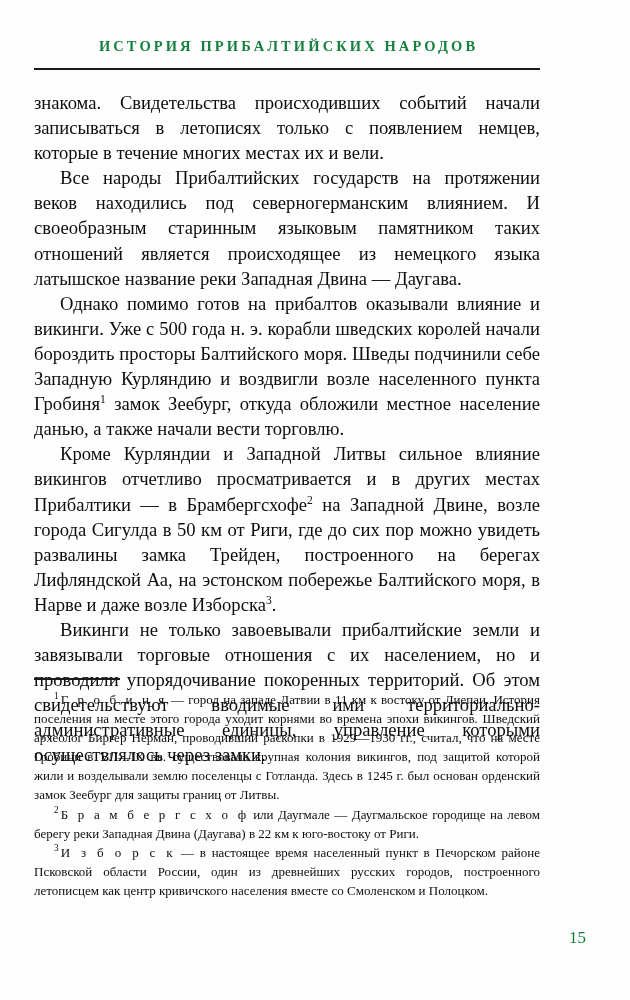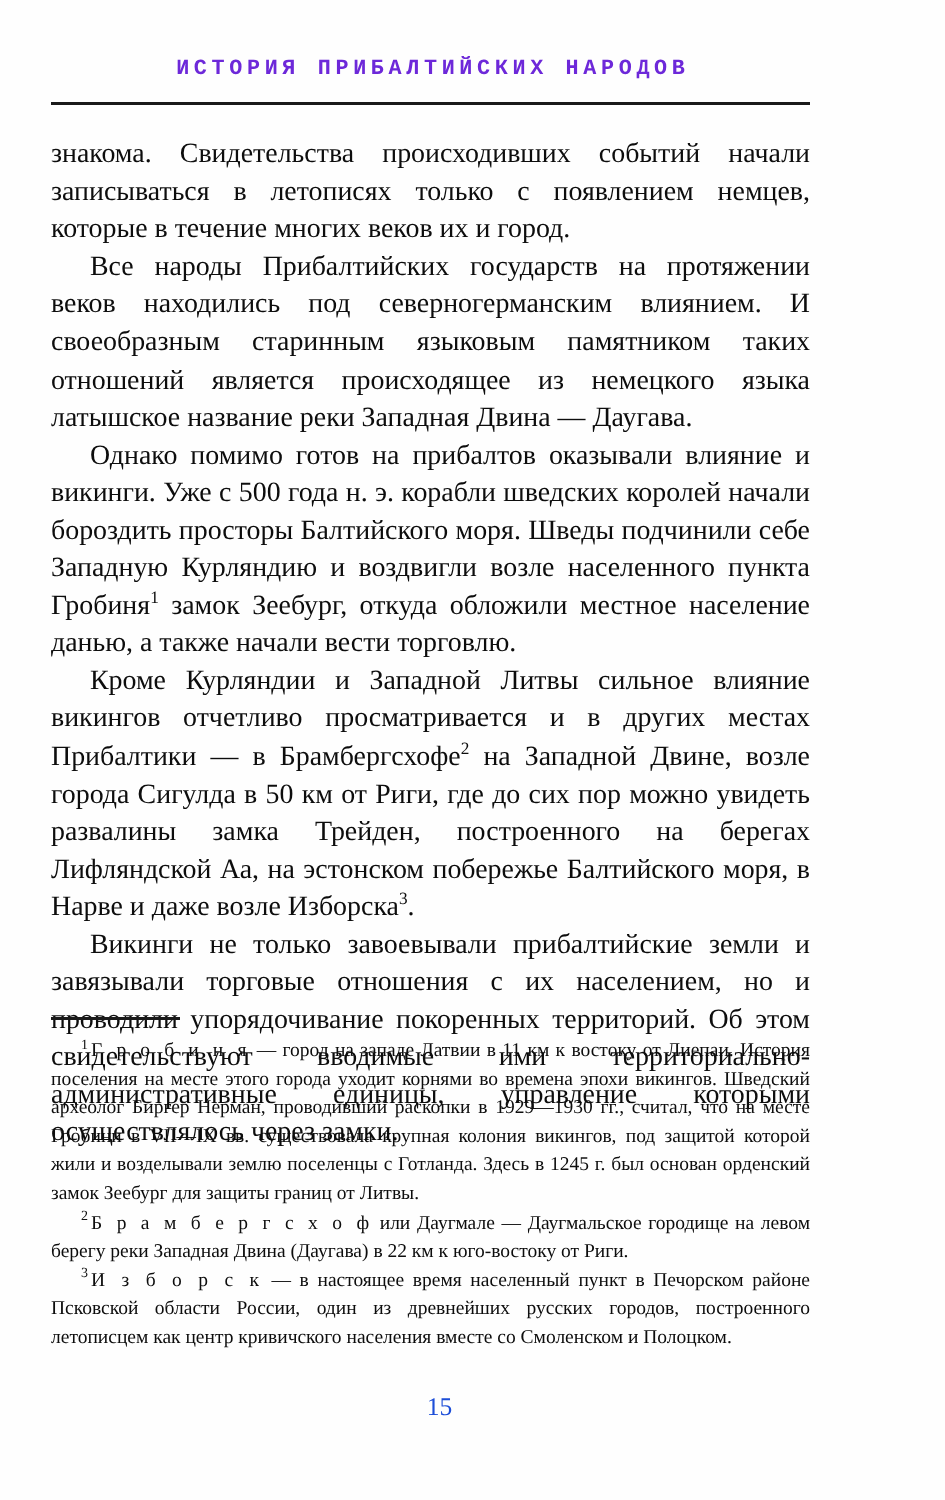--- a/index.html
+++ b/index.html
@@ -27,22 +27,22 @@
   .running-head {
     position: absolute;
     left: 34px;
     top: 38px;
     width: 506px;
     text-align: center;
     font-size: 14.5px;
     letter-spacing: 3.1px;
     font-weight: 600;
     text-indent: 3.1px;
-    color: #6d28d9;
-    font-family: Liberation Mono, monospace;
+    color: #15803d;
+    font-family: Liberation Serif, serif;
   }
   .head-rule {
     position: absolute;
     left: 34px;
     top: 68px;
     width: 506px;
     height: 2px;
     background: #1a1a1a;
   }
   
@@ -100,37 +100,37 @@
   }
   .spaced {
     letter-spacing: 2.6px;
   }
   
   .folio {
     position: absolute;
     left: 0;
     top: 928px;
     width: 586px;
-    text-align: center;
+    text-align: right;
     font-size: 17px;
-    color: #1d4ed8;
+    color: #15803d;
   }
 </style>
 </head>
 <body>
 
 <div class="page">
 
   <div class="running-head">ИСТОРИЯ ПРИБАЛТИЙСКИХ НАРОДОВ</div>
 
   <div class="head-rule"></div>
 
   <div class="body-text">
 
-    <p class="cont">знакома. Свидетельства происходивших событий начали записываться в летописях только с появлением немцев, которые в течение многих веков их и город.</p>
+    <p class="cont">знакома. Свидетельства происходивших событий начали записываться в летописях только с появлением немцев, которые в течение многих местах их и вели.</p>
 
     <p>Все народы Прибалтийских государств на протяжении веков находились под северногерманским влиянием. И своеобразным старинным языковым памятником таких отношений является происходящее из немецкого языка латышское название реки Западная Двина — Даугава.</p>
 
     <p><span>Однако помимо готов на прибалтов оказывали влияние и викинги. Уже с 500 года н. э. корабли шведских королей начали бороздить просторы Балтийского моря. Шведы подчинили себе Западную Курляндию и воздвигли возле населенного пункта Гробиня</span><sup class="fn">1</sup><span> замок Зеебург, откуда обложили местное население данью, а также начали вести торговлю.</span></p>
 
     <p><span>Кроме Курляндии и Западной Литвы сильное влияние викингов отчетливо просматривается и в других местах Прибалтики — в Брамбергсхофе</span><sup class="fn">2</sup><span> на Западной Двине, возле города Сигулда в 50 км от Риги, где до сих пор можно увидеть развалины замка Трейден, построенного на берегах Лифляндской Аа, на эстонском побережье Балтийского моря, в Нарве и даже возле Изборска</span><sup class="fn">3</sup><span>.</span></p>
 
     <p>Викинги не только завоевывали прибалтийские земли и завязывали торговые отношения с их населением, но и проводили упорядочивание покоренных территорий. Об этом свидетельствуют вводимые ими территориально-административные единицы, управление которыми осуществлялось через замки.</p>
 
   </div>

